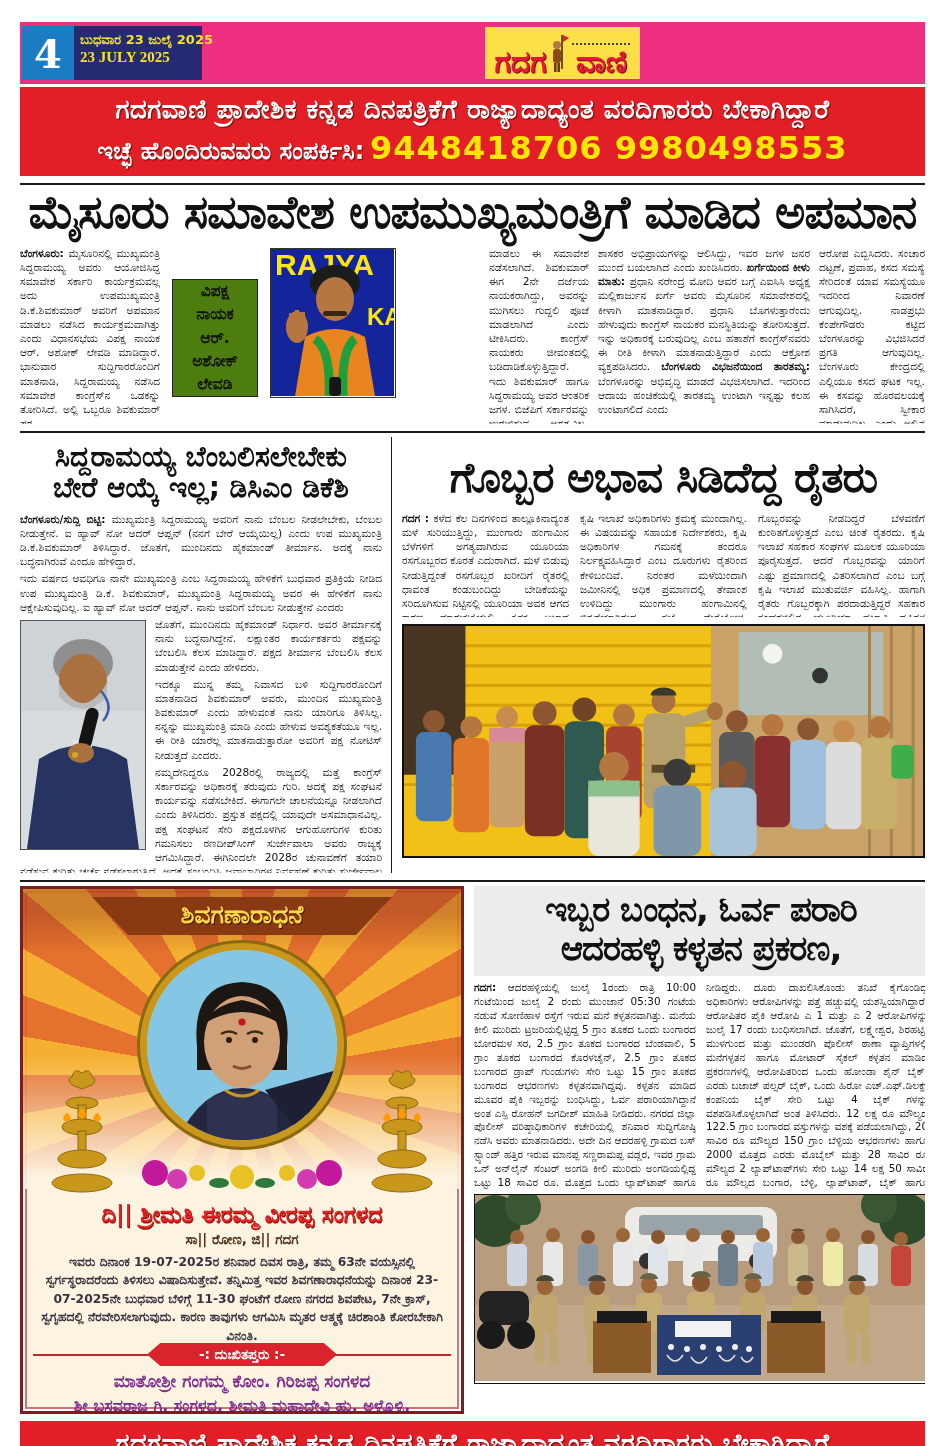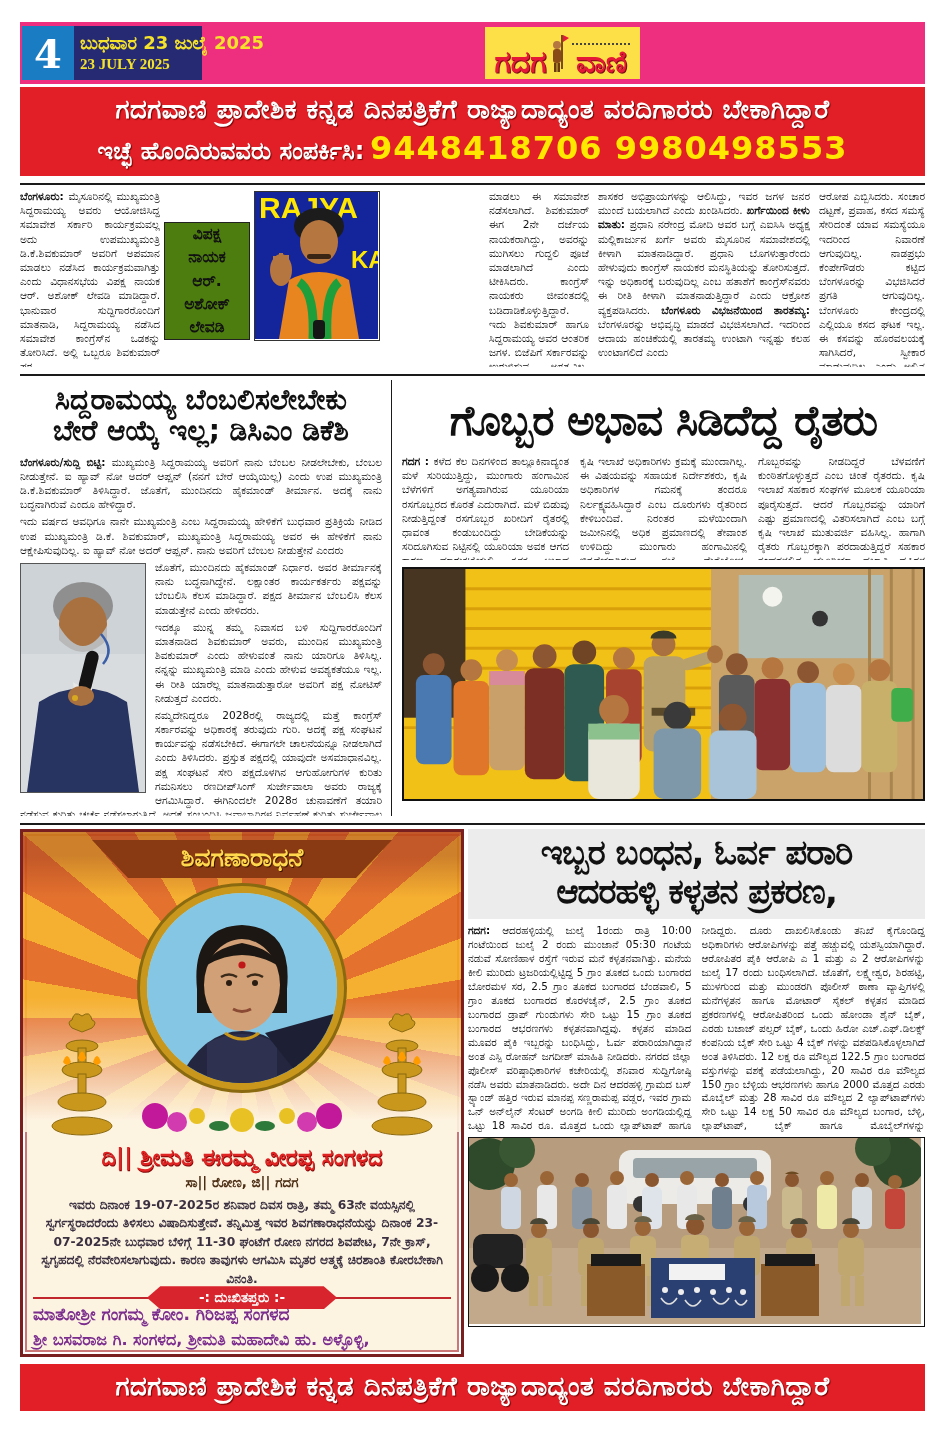--- a/index.html
+++ b/index.html
@@ -8,21 +8,21 @@
   }
   *{box-sizing:border-box; margin:0; padding:0;}
   body{background:#fff; font-family:"DejaVu Sans",sans-serif; color:#111;}
   .page{width:945px; height:1446px; background:#fff; overflow:hidden; position:relative; padding:22px 20px 0 20px;}
 
   
   .masthead-band{height:62px; background:var(--pink); display:flex; align-items:center; padding:4px 2px;}
   .pagenum{width:52px; height:54px; background:var(--blue); color:#fff; font-size:40px; font-weight:bold;
     display:flex; align-items:center; justify-content:center; font-family:"DejaVu Serif",serif;}
   .datebox{width:128px; height:54px; background:var(--navy); color:#f4e22b; padding:6px 6px; line-height:1.25;}
-  .datebox .kn{font-size:18px; font-weight:bold; white-space:nowrap;}
+  .datebox .kn{font-size:13px; font-weight:bold; white-space:nowrap;}
   .datebox .en{font-size:15px; font-weight:bold; font-family:"Liberation Serif",serif;}
   .mast-spacer{flex:1;}
   .masthead-logo{background:#fde047; height:52px; padding:2px 10px; display:flex; align-items:flex-end; gap:3px;}
   .mast-word{color:#e51937; font-weight:bold; font-size:30px; line-height:1; text-shadow:1px 1px 0 #7a0d18;}
   .mast-right{display:flex; flex-direction:column; align-items:center;}
   .mast-tagline{height:6px; width:58px; border-bottom:2px dotted #444; margin-bottom:2px;}
   .title-box{background:#fff; border:2px solid #111; padding:1px 12px; font-family:"Liberation Serif",serif;
     font-weight:bold; font-size:19px; white-space:nowrap; margin-right:4px;}
 
   
@@ -32,21 +32,21 @@
   .recruit .l2 .lab{color:#fff; font-size:24px; text-shadow:1px 1px 1px #7a0000;}
   .recruit .l2 .ph{color:var(--yellow); font-size:32px; letter-spacing:1px;}
 
   .rule{border-top:2.5px solid #1a1a1a; margin:7px 0 4px;}
 
   
   .a1-head{font-size:46px; font-weight:bold; text-align:center; line-height:1.02; margin:4px 0 10px; letter-spacing:-1px;}
   .bodytxt{font-size:10.6px; line-height:1.34; text-align:justify;}
   .a1-body{display:flex; gap:9px; height:178px; overflow:hidden;}
   .a1-left{width:460px; flex:none;}
-  .a1-left-top{display:flex; gap:4px;}
+  .a1-left-top{display:flex; gap:12px;}
   .a1c1{width:140px; flex:none;}
   .pullquote{width:86px; height:118px; flex:none; align-self:center; background:#4d7c0f; border:1.5px solid #222;
     display:flex; align-items:center; justify-content:center; text-align:center; font-weight:bold; font-size:15.5px;
     white-space:pre-line; line-height:1.5;}
   .photo1{width:126px; height:150px; flex:none; border:1.5px solid #333; align-self:flex-start; margin-top:2px;}
   .a1-right{flex:1; display:flex; gap:9px;}
   .a1c2{width:100px; flex:none;}
   .a1c3{width:212px; flex:none;}
   .a1c4{flex:1;}
 
@@ -56,21 +56,21 @@
   .a2-head{font-size:28px; font-weight:bold; text-align:center; line-height:1.12; margin:4px 0 8px;}
   .photo2{float:left; width:126px; height:230px; border:1px solid #555; margin:3px 9px 2px 0;}
   .a2 p{margin-bottom:3px;}
   .a3{flex:1; padding-left:10px;}
   .a3-head{font-size:42px; font-weight:bold; text-align:center; letter-spacing:-1px; margin:16px 0 9px;}
   .a3-cols{display:flex; gap:11px; height:106px; overflow:hidden;}
   .a3-cols>div{flex:1;}
   .photo3{width:100%; height:234px; border:2px solid #111; margin-top:7px; display:block;}
 
   
-  .row3{display:flex; gap:2px; margin-top:2px; height:528px; overflow:hidden;}
+  .row3{display:flex; gap:8px; margin-top:2px; height:528px; overflow:hidden;}
   .obit{width:444px; flex:none; border:3px solid #7a1f1f; box-shadow:inset 0 0 0 2px #fff, inset 0 0 0 4px #c77;
     background:var(--cream); padding:8px 10px; position:relative; overflow:hidden;}
   .obit-sun{position:absolute; left:0; top:0; right:0; height:300px;
     background:repeating-conic-gradient(from -90deg at 50% 62%, #f6a91e 0 10deg, #e2641b 10deg 20deg); opacity:.9;}
   .obit-sun:after{content:""; position:absolute; inset:0;
     background:linear-gradient(180deg, rgba(120,20,10,.35) 0 8%, transparent 22%, transparent 55%, var(--cream) 96%);}
   .obit-banner{position:relative; background:var(--maroon); color:#ffd84d; font-weight:bold; font-size:25px;
     text-align:center; width:300px; margin:0 auto; padding:3px 0 5px;
     clip-path:polygon(0 0,100% 0,88% 100%,12% 100%); text-shadow:1px 1px 0 #401500;}
   .obit-photo-wrap{position:relative; height:258px; margin-top:6px;}
@@ -80,21 +80,21 @@
   .lamp.left{left:12px;} .lamp.right{right:12px;}
   .flowers{position:absolute; left:50%; transform:translateX(-50%); bottom:6px; width:230px; height:40px;}
   .obit-name{position:relative; color:var(--obitred); font-weight:bold; font-size:22.5px; text-align:center; margin-top:2px;
     text-shadow:.5px .5px 0 #7a0000;}
   .obit-addr{position:relative; font-size:13.5px; font-weight:bold; color:#4a2c12; text-align:center; margin-top:3px;}
   .obit-body{position:relative; font-size:12.3px; font-weight:bold; color:#3a3040; text-align:center; line-height:1.5; margin-top:5px; padding:0 4px;}
   .obit-ribbon-row{position:relative; border-top:2px solid #c0262c; margin-top:9px; height:0;}
   .obit-ribbon{position:relative; top:-13px; margin:0 auto; width:190px; background:#d8242c; color:#fff; font-weight:bold;
     font-size:13.5px; text-align:center; padding:3px 0;
     clip-path:polygon(0 50%,7% 0,93% 0,100% 50%,93% 100%,7% 100%);}
-  .mourners{position:relative; color:var(--purple); font-weight:bold; line-height:1.55; margin-top:2px;}
+  .mourners{position:relative; text-align:center; color:var(--purple); font-weight:bold; line-height:1.55; margin-top:12px;}
   .mourners .m1{font-size:17px;}
   .mourners .mx{font-size:16px;}
 
   .a4{flex:1; padding-left:2px;}
   .a4-head{background:#ececec; text-align:center; padding:4px 0 8px; font-weight:bold; line-height:1.15;}
   .a4-head div{font-size:34px; letter-spacing:-1px;}
   .a4-cols{display:flex; gap:10px; height:208px; overflow:hidden; margin-top:5px;}
   .a4-cols>div{flex:1;}
   .a4 .bodytxt{font-size:10.4px;}
   .photo5{width:100%; height:190px; border:1.5px solid #111; margin-top:5px; display:block;}
@@ -137,20 +137,21 @@
   <div class="recruit">
     <div class="l1">ಗದಗವಾಣಿ ಪ್ರಾದೇಶಿಕ ಕನ್ನಡ ದಿನಪತ್ರಿಕೆಗೆ ರಾಜ್ಯಾದಾದ್ಯಂತ ವರದಿಗಾರರು ಬೇಕಾಗಿದ್ದಾರೆ</div>
     <div class="l2">
       <span class="lab">ಇಚ್ಛೆ ಹೊಂದಿರುವವರು ಸಂಪರ್ಕಿಸಿ:</span>
       <span class="ph">9448418706 9980498553</span>
     </div>
   </div>
 
   <div class="rule"></div>
 
+  <div class="a1-head">ಮೈಸೂರು ಸಮಾವೇಶ ಉಪಮುಖ್ಯಮಂತ್ರಿಗೆ ಮಾಡಿದ ಅಪಮಾನ</div>
   <div class="a1-body bodytxt">
     <div class="a1-left">
       <div class="a1-left-top">
         <div class="a1c1">
           <b class="lead">ಬೆಂಗಳೂರು: </b><span>ಮೈಸೂರಿನಲ್ಲಿ ಮುಖ್ಯಮಂತ್ರಿ ಸಿದ್ದರಾಮಯ್ಯ ಅವರು ಆಯೋಜಿಸಿದ್ದ ಸಮಾವೇಶ ಸರ್ಕಾರಿ ಕಾರ್ಯಕ್ರಮವಲ್ಲ ಅದು ಉಪಮುಖ್ಯಮಂತ್ರಿ ಡಿ.ಕೆ.ಶಿವಕುಮಾರ್ ಅವರಿಗೆ ಅಪಮಾನ ಮಾಡಲು ನಡೆಸಿದ ಕಾರ್ಯಕ್ರಮವಾಗಿತ್ತು ಎಂದು ವಿಧಾನಸಭೆಯ ವಿಪಕ್ಷ ನಾಯಕ ಆರ್. ಅಶೋಕ್ ಲೇವಡಿ ಮಾಡಿದ್ದಾರೆ. ಭಾನುವಾರ ಸುದ್ದಿಗಾರರೊಂದಿಗೆ ಮಾತನಾಡಿ, ಸಿದ್ದರಾಮಯ್ಯ ನಡೆಸಿದ ಸಮಾವೇಶ ಕಾಂಗ್ರೆಸ್‌ನ ಒಡಕನ್ನು ತೋರಿಸಿದೆ. ಅಲ್ಲಿ ಒಬ್ಬರೂ ಶಿವಕುಮಾರ್ ಪರ</span>
         </div>
         <div class="pullquote">ವಿಪಕ್ಷ
 ನಾಯಕ
 ಆರ್.
 ಅಶೋಕ್

